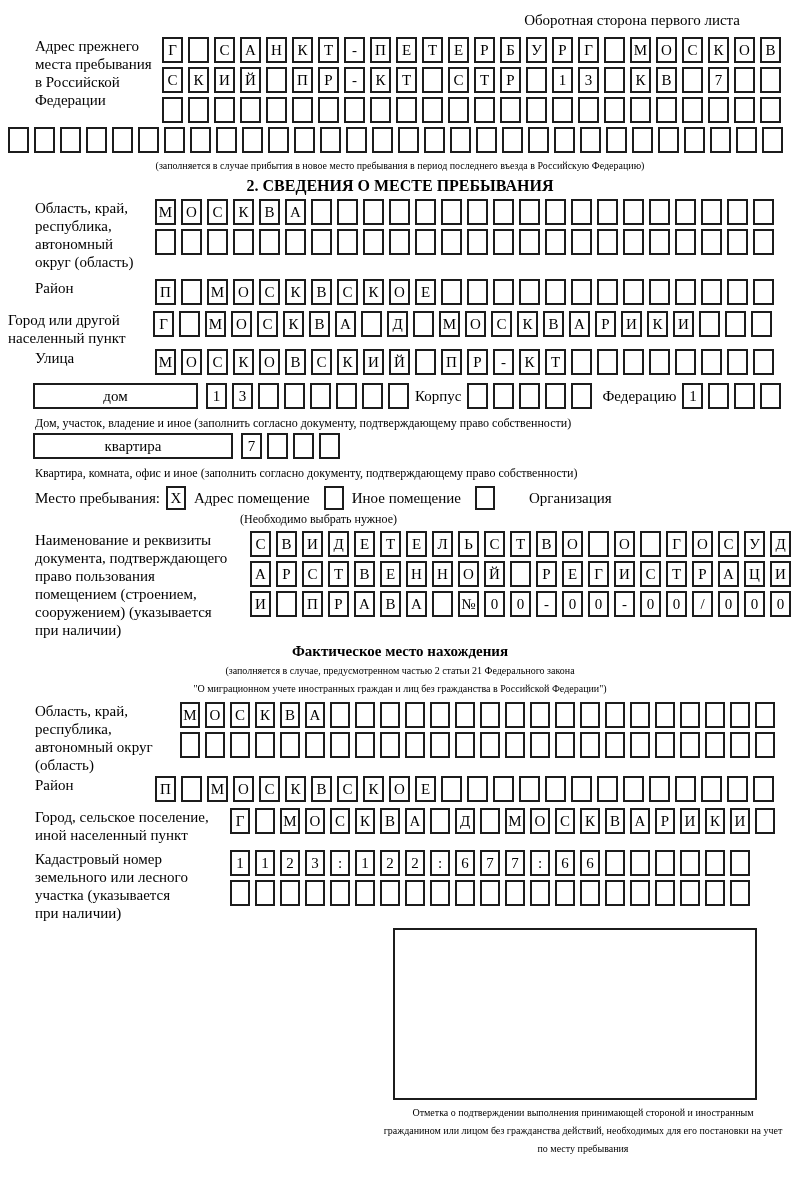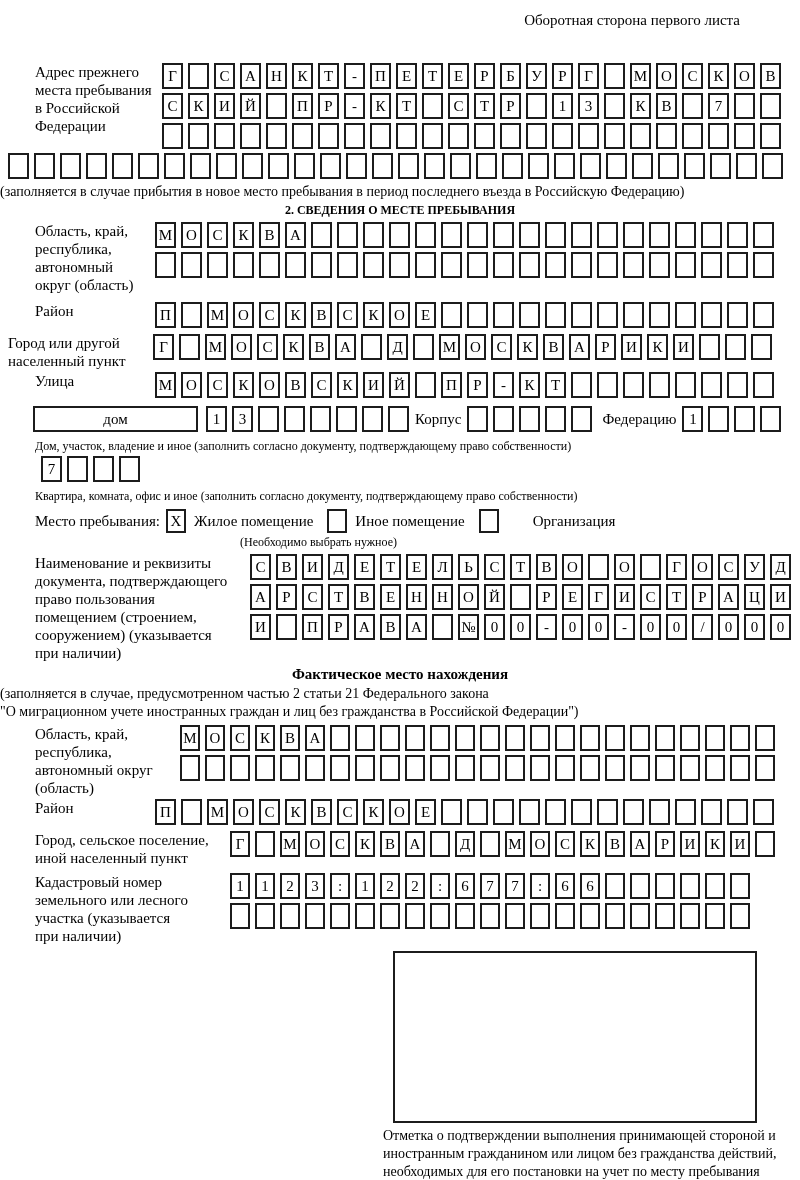--- a/index.html
+++ b/index.html
@@ -13,22 +13,22 @@
   .flabel{font-size:15px;line-height:18px;white-space:pre-line;flex:none;}
   .rows{flex:none;}
   .boxrow{display:flex;margin-bottom:4px;}
   .cb{
     box-sizing:border-box;flex:none;width:21px;height:26px;border:2px solid #1c1c1c;
     margin-right:5px;display:inline-flex;align-items:center;justify-content:center;
     font-size:15px;line-height:1;background:#fff;
   }
   .boxrow .cb:last-child{margin-right:0;}
   .narrow .cb{width:20px;}
-  .sec-title{font-size:12px;font-weight:bold;text-align:center;margin-top:0;}
-  .note-center{font-size:14px;text-align:left;line-height:18px;}
+  .sec-title{font-size:16px;font-weight:bold;text-align:center;margin-top:0;}
+  .note-center{font-size:10px;text-align:center;line-height:18px;}
   .note-left{font-size:12px;margin-left:35px;line-height:16px;}
   .bigfield{
     box-sizing:border-box;height:26px;border:2px solid #1c1c1c;display:inline-flex;
     align-items:center;justify-content:center;font-size:15px;flex:none;background:#fff;
   }
   .inline-lab{font-size:15px;line-height:26px;flex:none;}
   .chk{
     box-sizing:border-box;width:20px;height:24px;border:2px solid #1c1c1c;flex:none;
     display:inline-flex;align-items:center;justify-content:center;font-size:15px;background:#fff;
   }
@@ -37,21 +37,21 @@
   .m-l33{margin-left:33px;}
   .m-l8{margin-left:8px;}
 </style>
 </head>
 <body>
 
 <div class="page">
 
   <div class="hdr">Оборотная сторона первого листа</div>
 
-  <div class="frow m-l35" style="margin-top:34px;">
+  <div class="frow m-l35" style="margin-top:8px;">
     <div class="flabel" style="width:127px;">Адрес прежнего
 места пребывания
 в Российской
 Федерации</div>
     <div class="rows">
       <div class="boxrow">
           <span class="cb">Г</span>
           <span class="cb"></span>
           <span class="cb">С</span>
           <span class="cb">А</span>
@@ -342,33 +342,34 @@
     <div class="boxrow">
         <span class="cb">1</span>
         <span class="cb"></span>
         <span class="cb"></span>
         <span class="cb"></span>
       </div>
   </div>
   <div class="note-left" style="margin-top:2px;">Дом, участок, владение и иное (заполнить согласно документу, подтверждающему право собственности)</div>
 
   <div class="frow m-l33" style="margin-top:2px;">
+    <div class="bigfield" style="width:200px;">квартира</div>
     <div class="boxrow m-l8">
         <span class="cb">7</span>
         <span class="cb"></span>
         <span class="cb"></span>
         <span class="cb"></span>
       </div>
   </div>
   <div class="note-left" style="margin-top:2px;">Квартира, комната, офис и иное (заполнить согласно документу, подтверждающему право собственности)</div>
 
   <div class="frow m-l35" style="margin-top:4px;align-items:center;">
     <div class="inline-lab" style="margin-right:6px;">Место пребывания:</div>
     <div class="chk">X</div>
-    <div class="inline-lab" style="margin:0 14px 0 8px;">Жилое помещение</div>
+    <div class="inline-lab" style="margin:0 14px 0 8px;">Адрес помещение</div>
     <div class="chk"></div>
     <div class="inline-lab" style="margin:0 14px 0 8px;">Иное помещение</div>
     <div class="chk"></div>
     <div class="inline-lab" style="margin-left:34px;">Организация</div>
   </div>
   <div class="note-left" style="margin-left:240px;">(Необходимо выбрать нужное)</div>
 
   <div class="frow m-l35" style="margin-top:4px;">
     <div class="flabel" style="width:215px;">Наименование и реквизиты
 документа, подтверждающего

